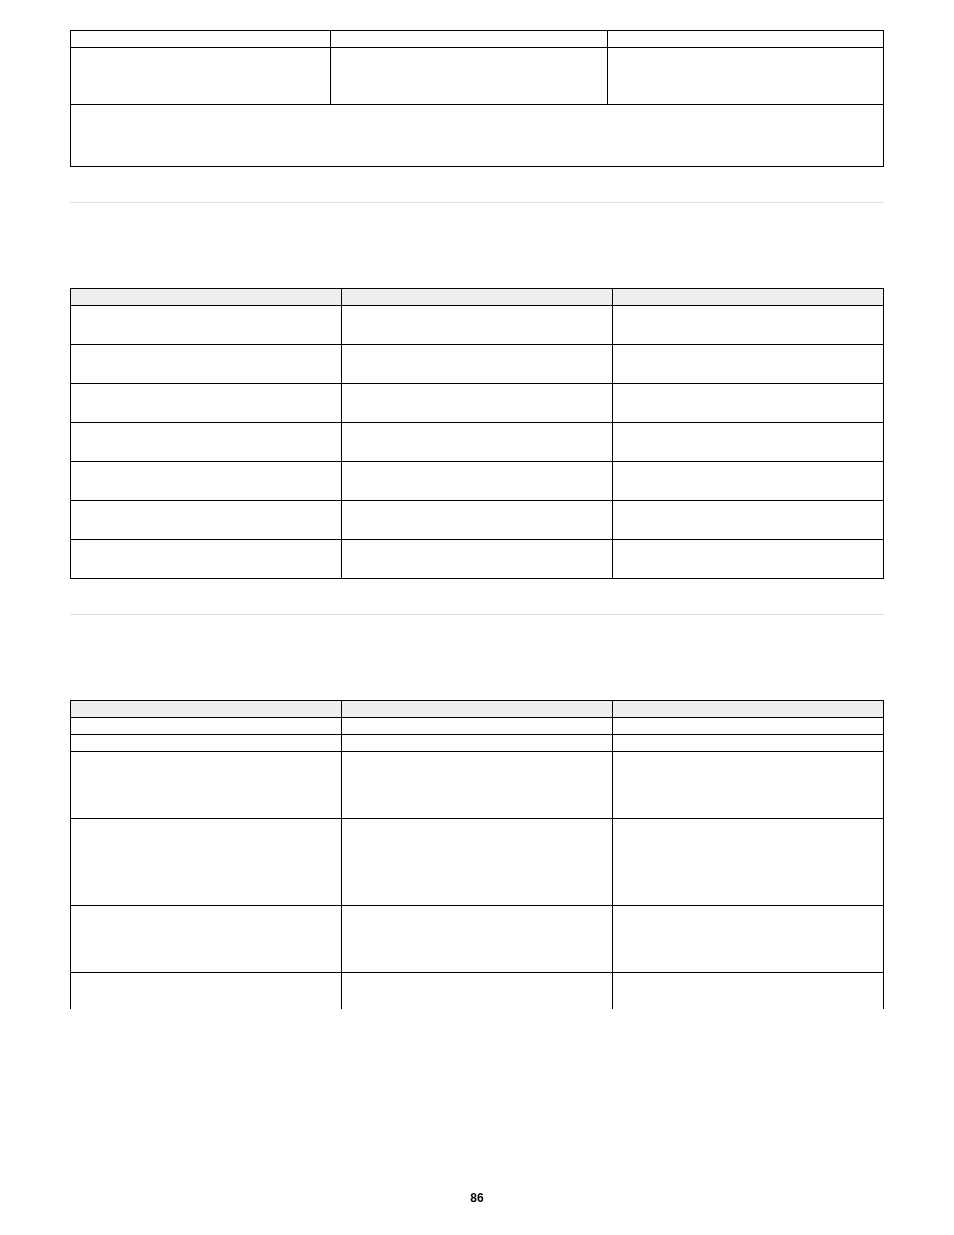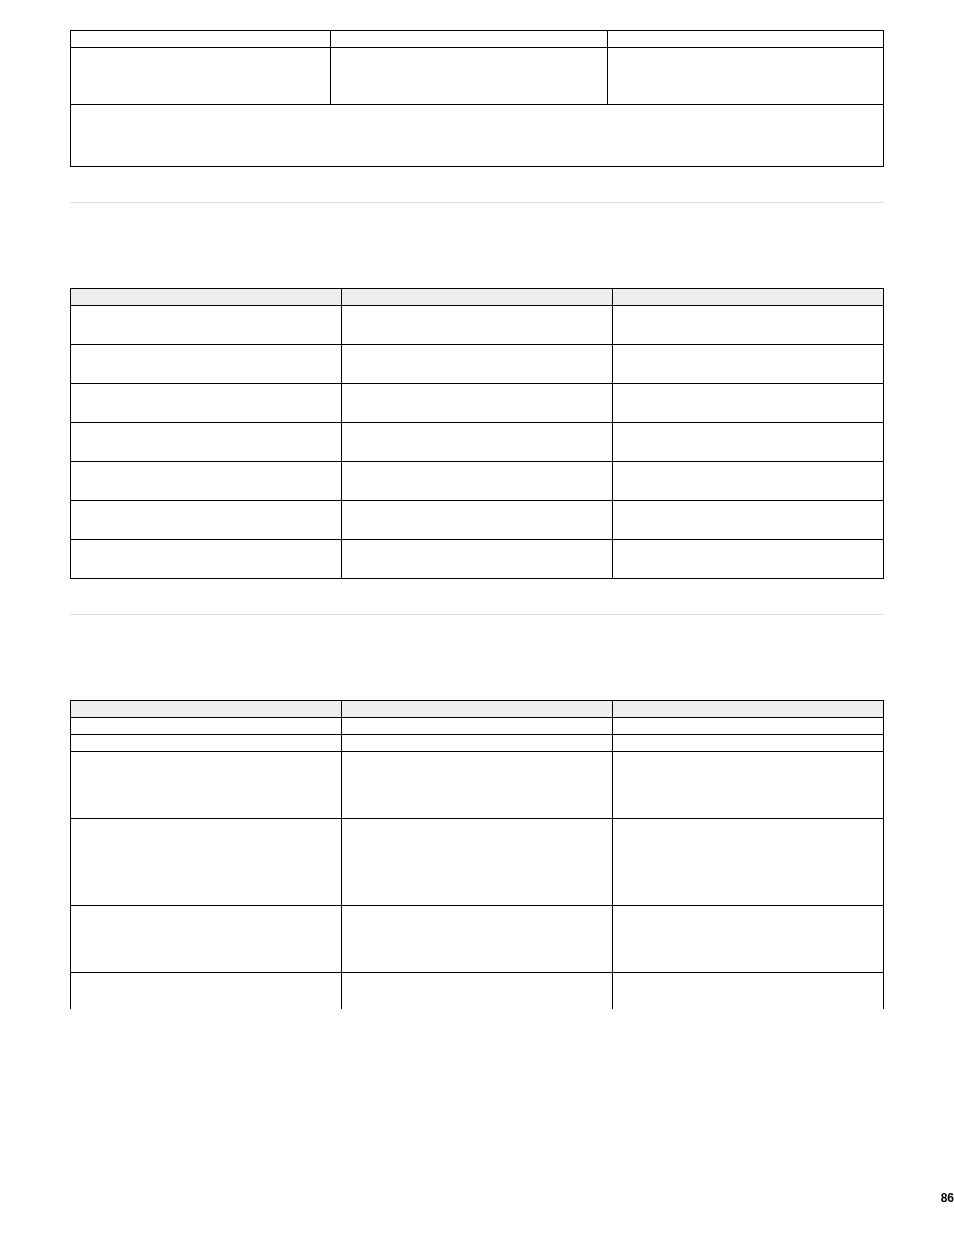--- a/index.html
+++ b/index.html
@@ -51,21 +51,21 @@
     .r34 td { height: 50px; }
     .r5 td { height: 70px; }
     .r6 td { height: 50px; }
     .r7frag td { height: 20px; border-bottom: none; }
 
     .page-number {
       position: absolute;
       bottom: 30px;
       left: 0;
       right: 0;
-      text-align: right;
+      text-align: center;
       font-size: 12px;
       font-weight: bold;
     }
   </style>
 </head>
 <body>
 
 <div class="page">
 
   <table class="table1">

